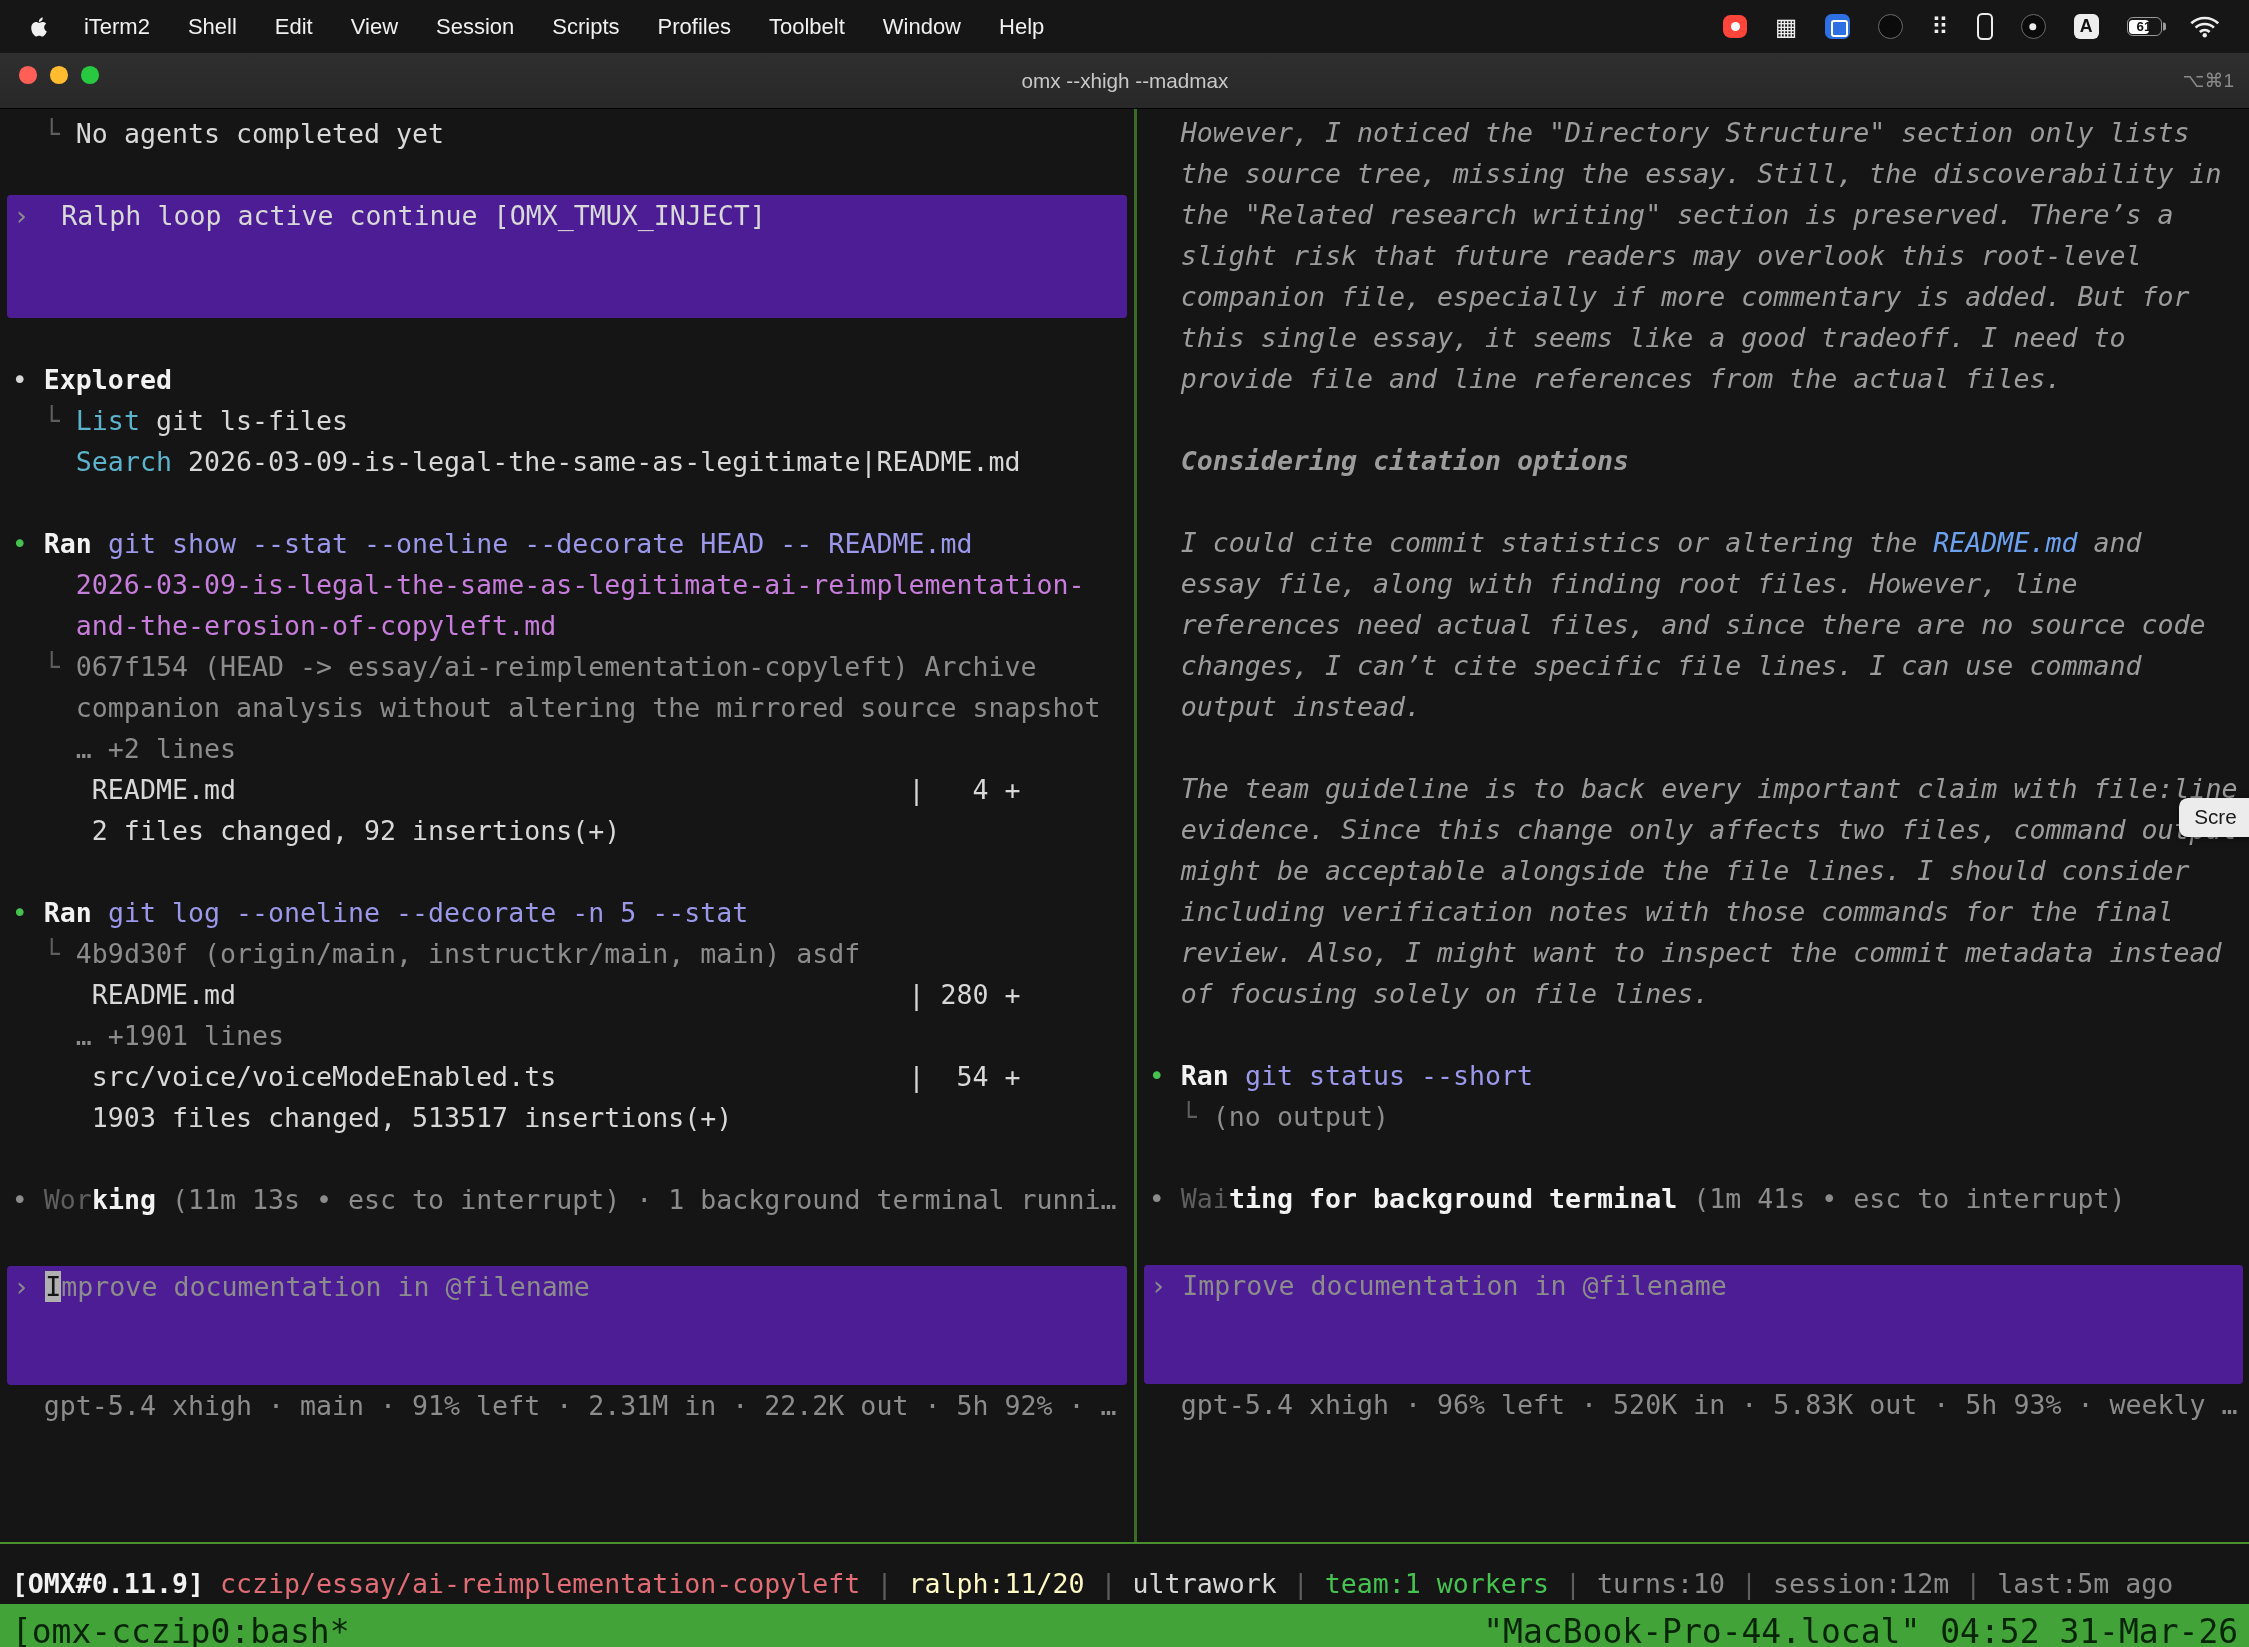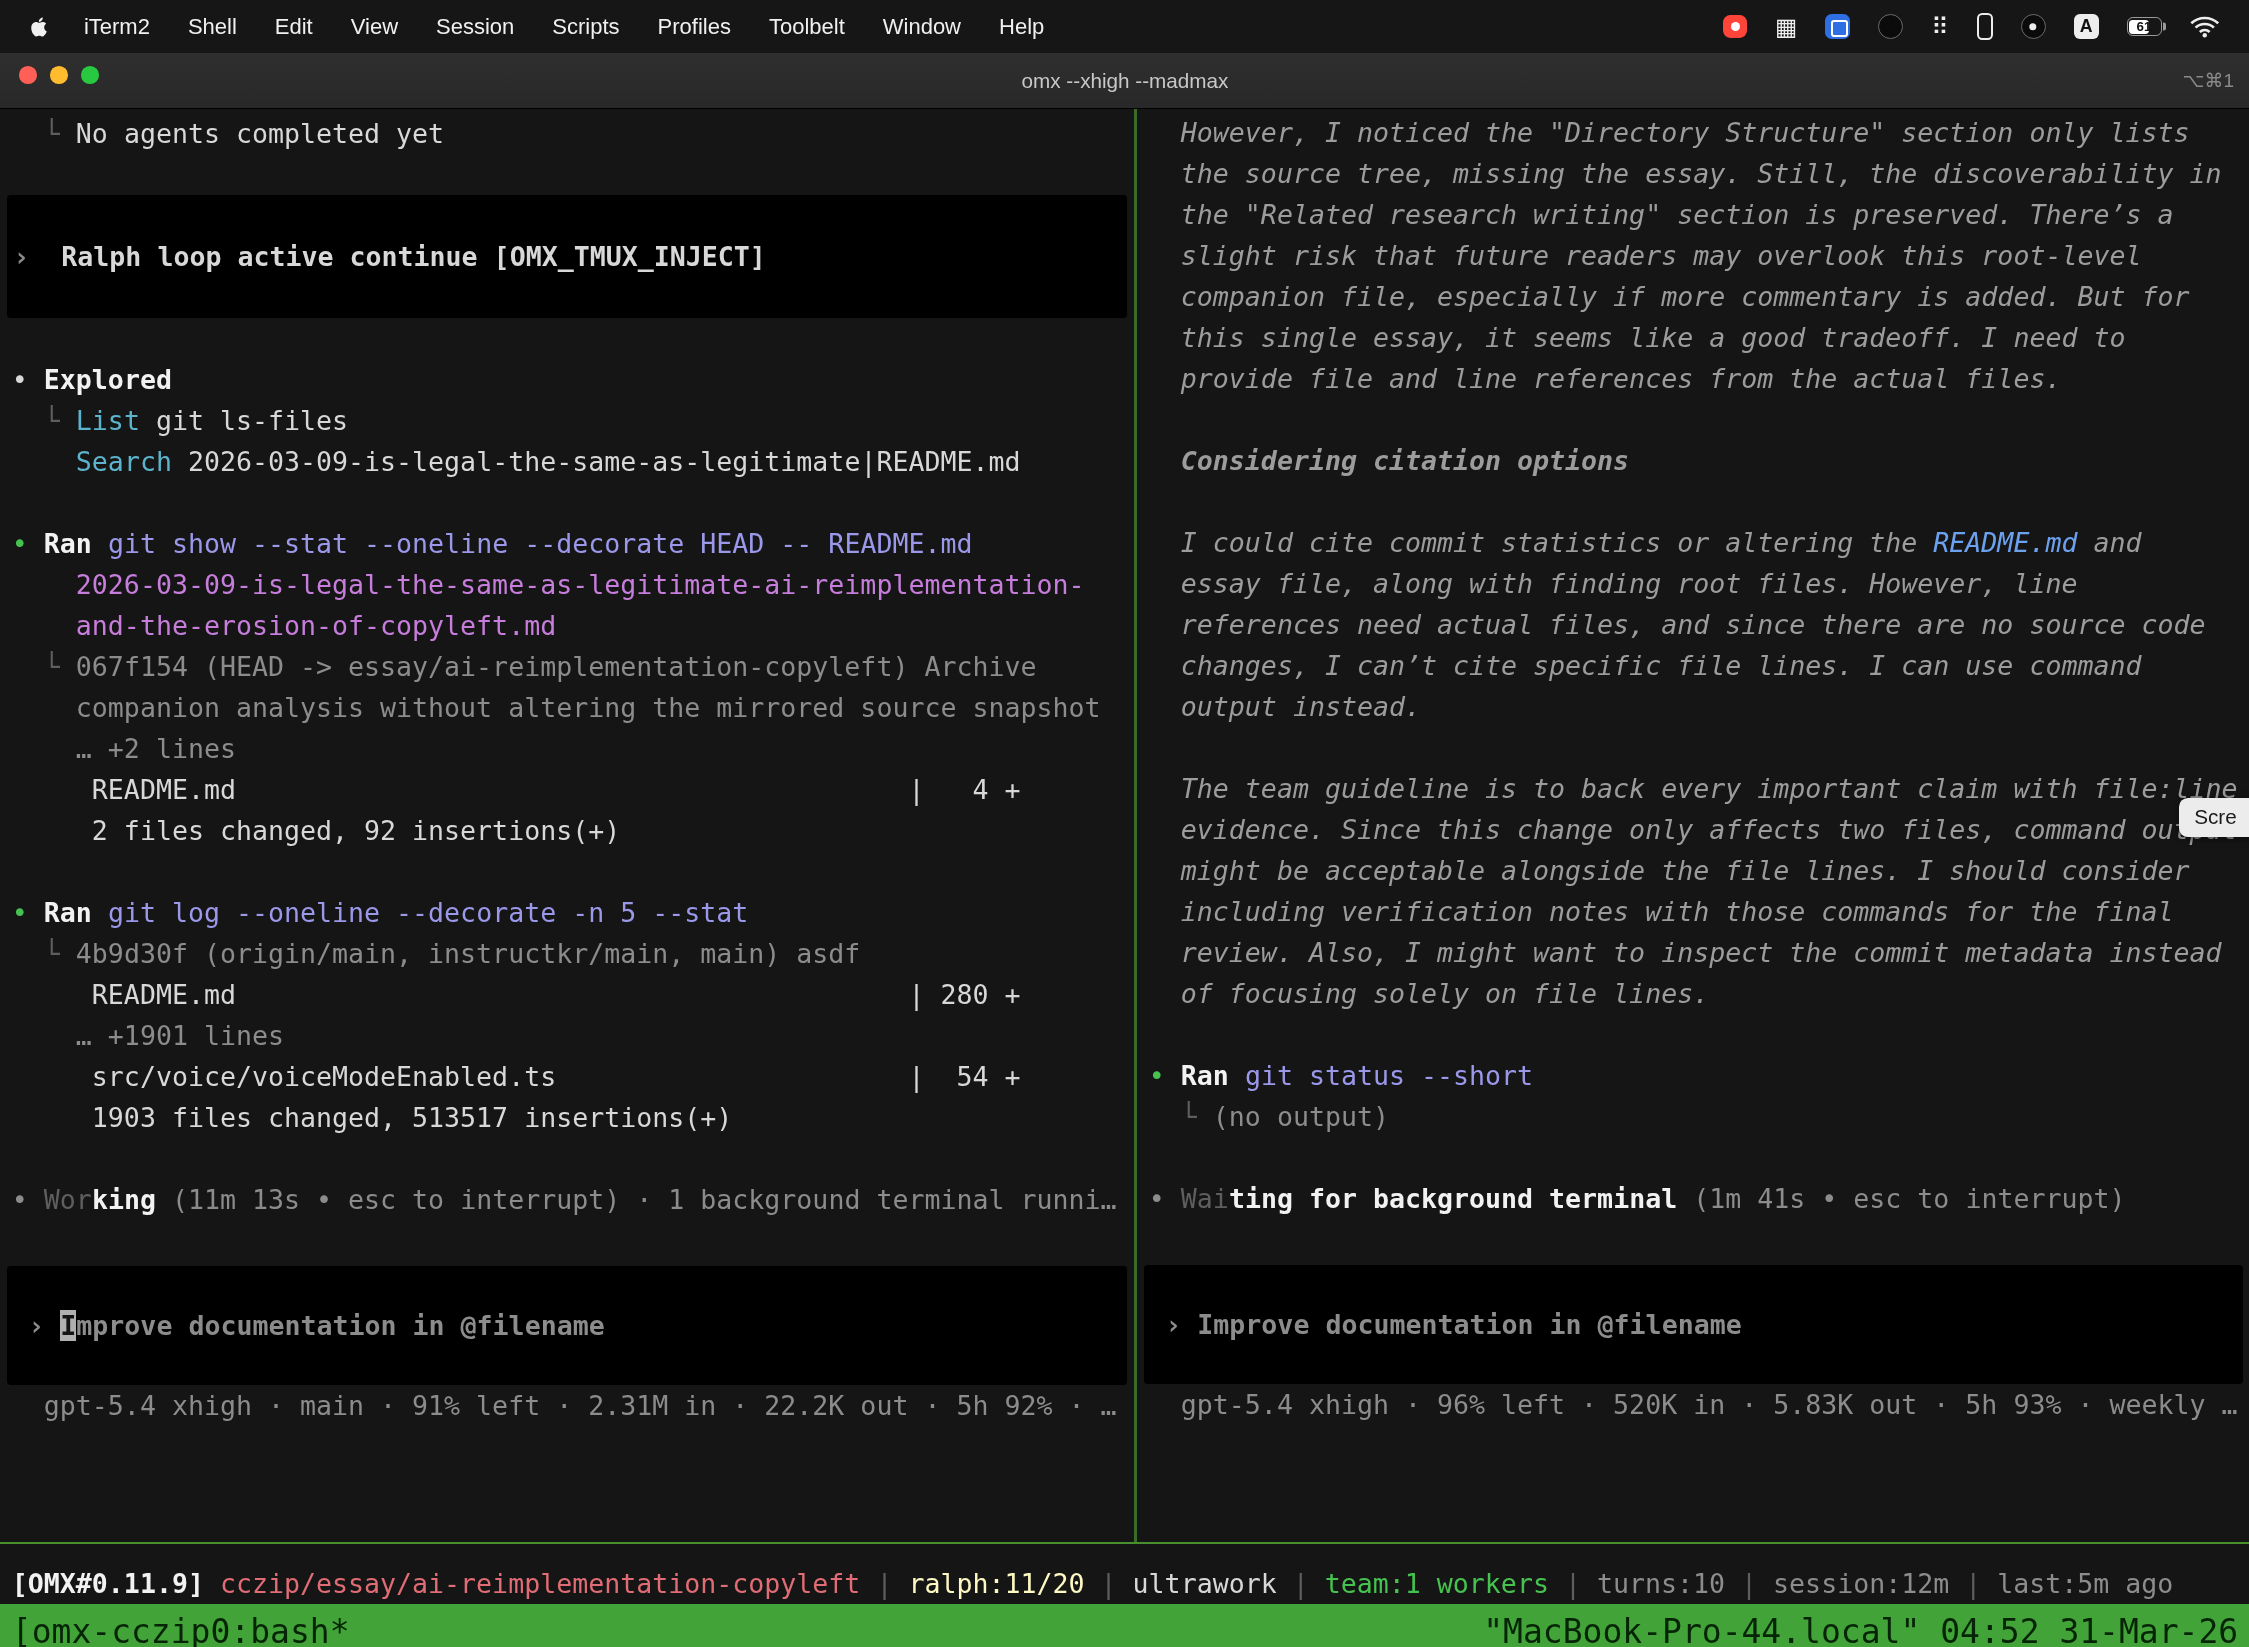--- a/index.html
+++ b/index.html
@@ -50,24 +50,24 @@
   .terminal { height:1550px; background:#151515; display:flex; flex-direction:column; position:relative; }
   .panes { display:flex; height:1520px; overflow:hidden; }
   .pane { overflow:hidden; padding-top:4.4px; }
   .pane.left  { flex:0 0 1134px; }
   .pane.right { flex:1; padding-top:3px; }
   .divider { flex:0 0 3px; background:#3c6b28; }
   .hborder { height:2.2px; background:#4a8f2e; }
 
   .tline { white-space:pre; height:41px; line-height:41px; font-size:26.6px; padding-left:11.8px;
            color:#d8d8d8; overflow:hidden; }
-  .tbox { margin:0 7.4px; background:#000000; border-radius:3.7px; display:flex; align-items:center; overflow:hidden;font-weight:bold; }
+  .tbox { margin:0 7.4px; background:#4c1d95; border-radius:3.7px; display:flex; align-items:flex-start; overflow:hidden; }
   .tbox .tline { padding-left:5.9px; height:auto; }
   .banner-box { height:123px; margin-top:41px; margin-bottom:41px; }
-  .input-box { height:119px; margin-top:46px;padding-left:15px; }
+  .input-box { height:119px; margin-top:46px; }
 
   .seg { display:inline; }
   .seg.pad { display:inline-block; }
   .white   { color:#d8d8d8; }
   .bold    { font-weight:bold; color:#f2f2f2; }
   .gray    { color:#8c8c8c; }
   .dim     { color:#5e5e5e; }
   .green   { color:#45c24f; }
   .cyan    { color:#5cb3cc; }
   .purple  { color:#9b98ea; }

